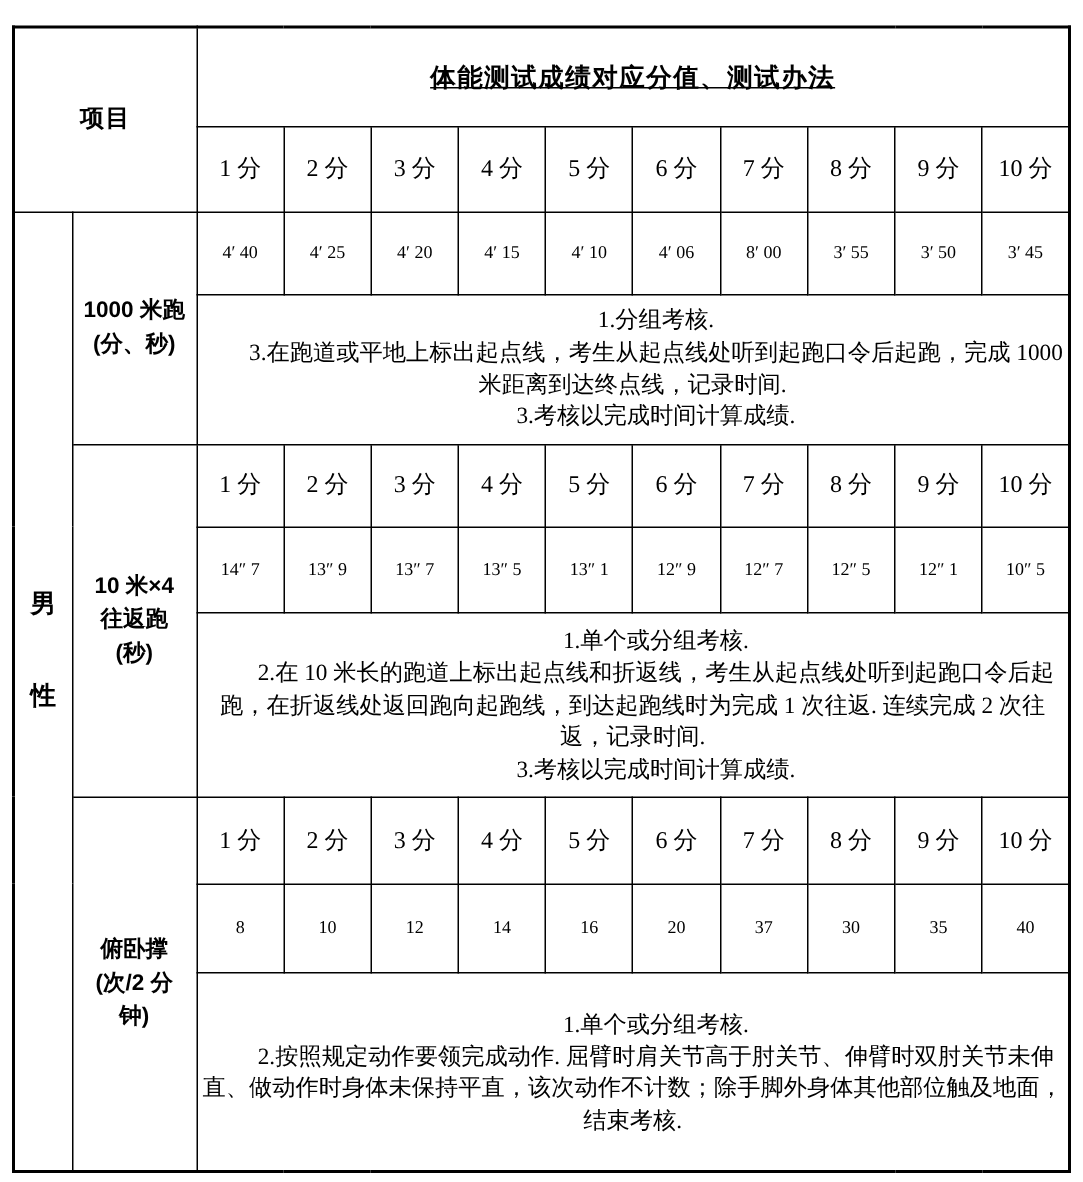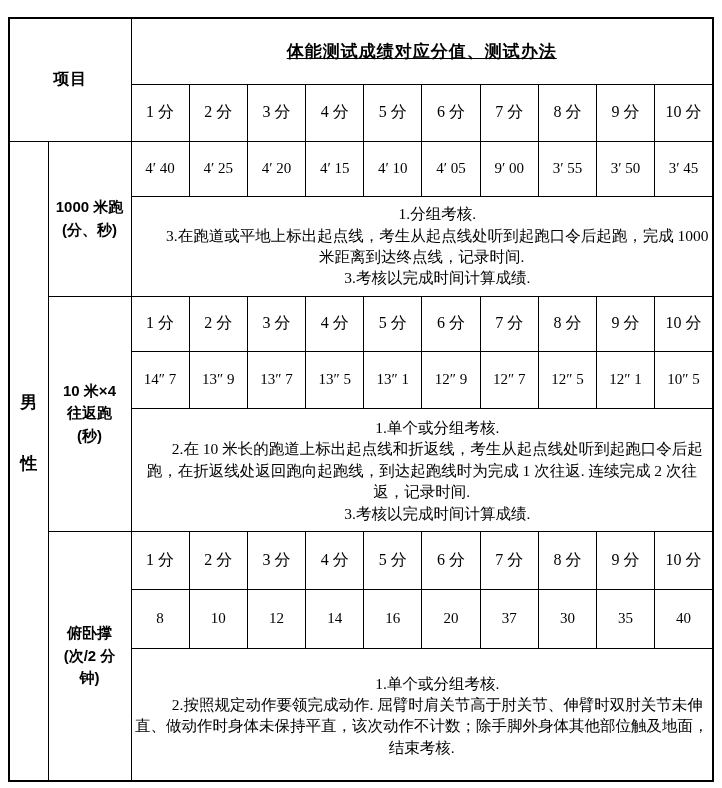--- a/index.html
+++ b/index.html
@@ -57,21 +57,21 @@
     font-family: "Liberation Sans", sans-serif;
     font-weight: bold;
     font-size: 16px;
     letter-spacing: 1px;
     margin-top: 13px;
   }
   td.score-cell {
     font-size: 16px;
   }
   td.value-cell {
-    font-size: 15px;
+    font-size: 12px;
     white-space: nowrap;
   }
   td.gender-cell {
     font-family: "Liberation Sans", sans-serif;
     font-weight: bold;
     font-size: 17px;
   }
   .gender-stack {
     display: flex;
     flex-direction: column;
@@ -146,22 +146,22 @@
       </td>
       <td class="item-cell" rowspan="2">
         <div>1000 米跑</div>
         <div>(分、秒)</div>
       </td>
       <td class="value-cell">4′ 40</td>
       <td class="value-cell">4′ 25</td>
       <td class="value-cell">4′ 20</td>
       <td class="value-cell">4′ 15</td>
       <td class="value-cell">4′ 10</td>
-      <td class="value-cell">4′ 05</td>
-      <td class="value-cell">9′ 00</td>
+      <td class="value-cell">4′ 06</td>
+      <td class="value-cell">8′ 00</td>
       <td class="value-cell">3′ 55</td>
       <td class="value-cell">3′ 50</td>
       <td class="value-cell">3′ 45</td>
     </tr>
     <tr class="r4">
       <td class="methods-cell" colspan="10">
         <p>1.分组考核.</p>
         <p>3.在跑道或平地上标出起点线，考生从起点线处听到起跑口令后起跑，完成 1000 米距离到达终点线，记录时间.</p>
         <p>3.考核以完成时间计算成绩.</p>
       </td>

